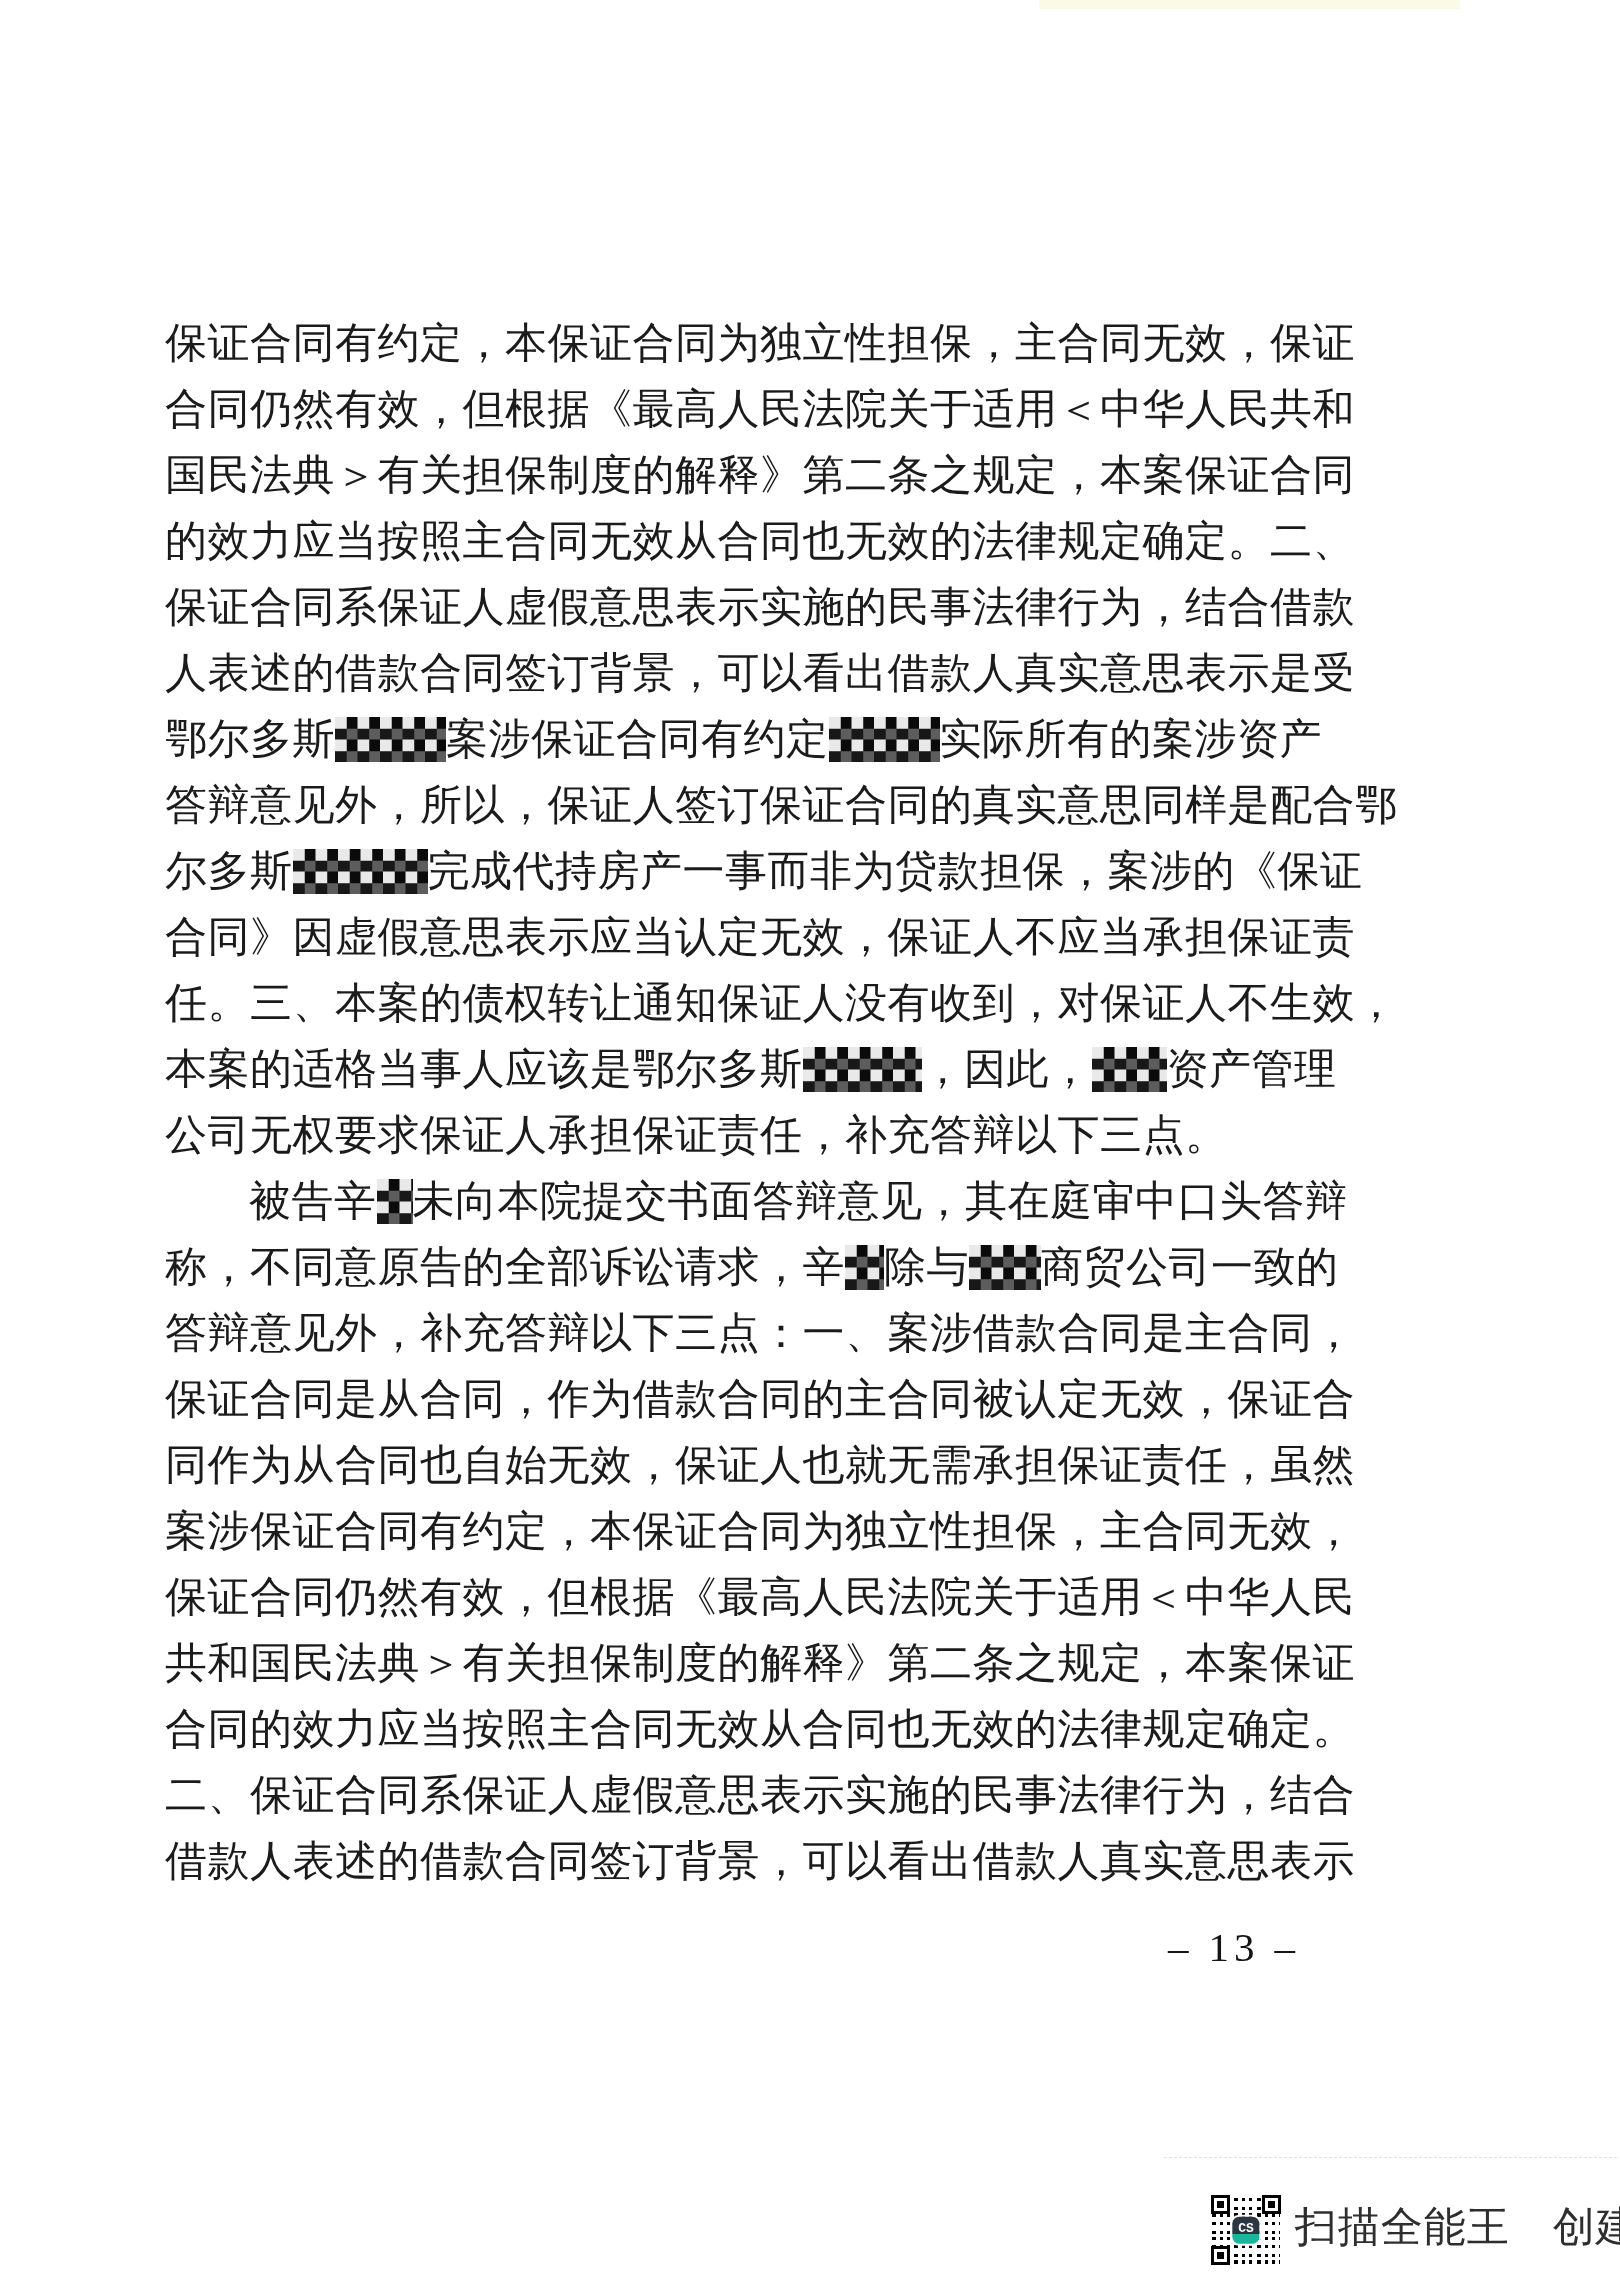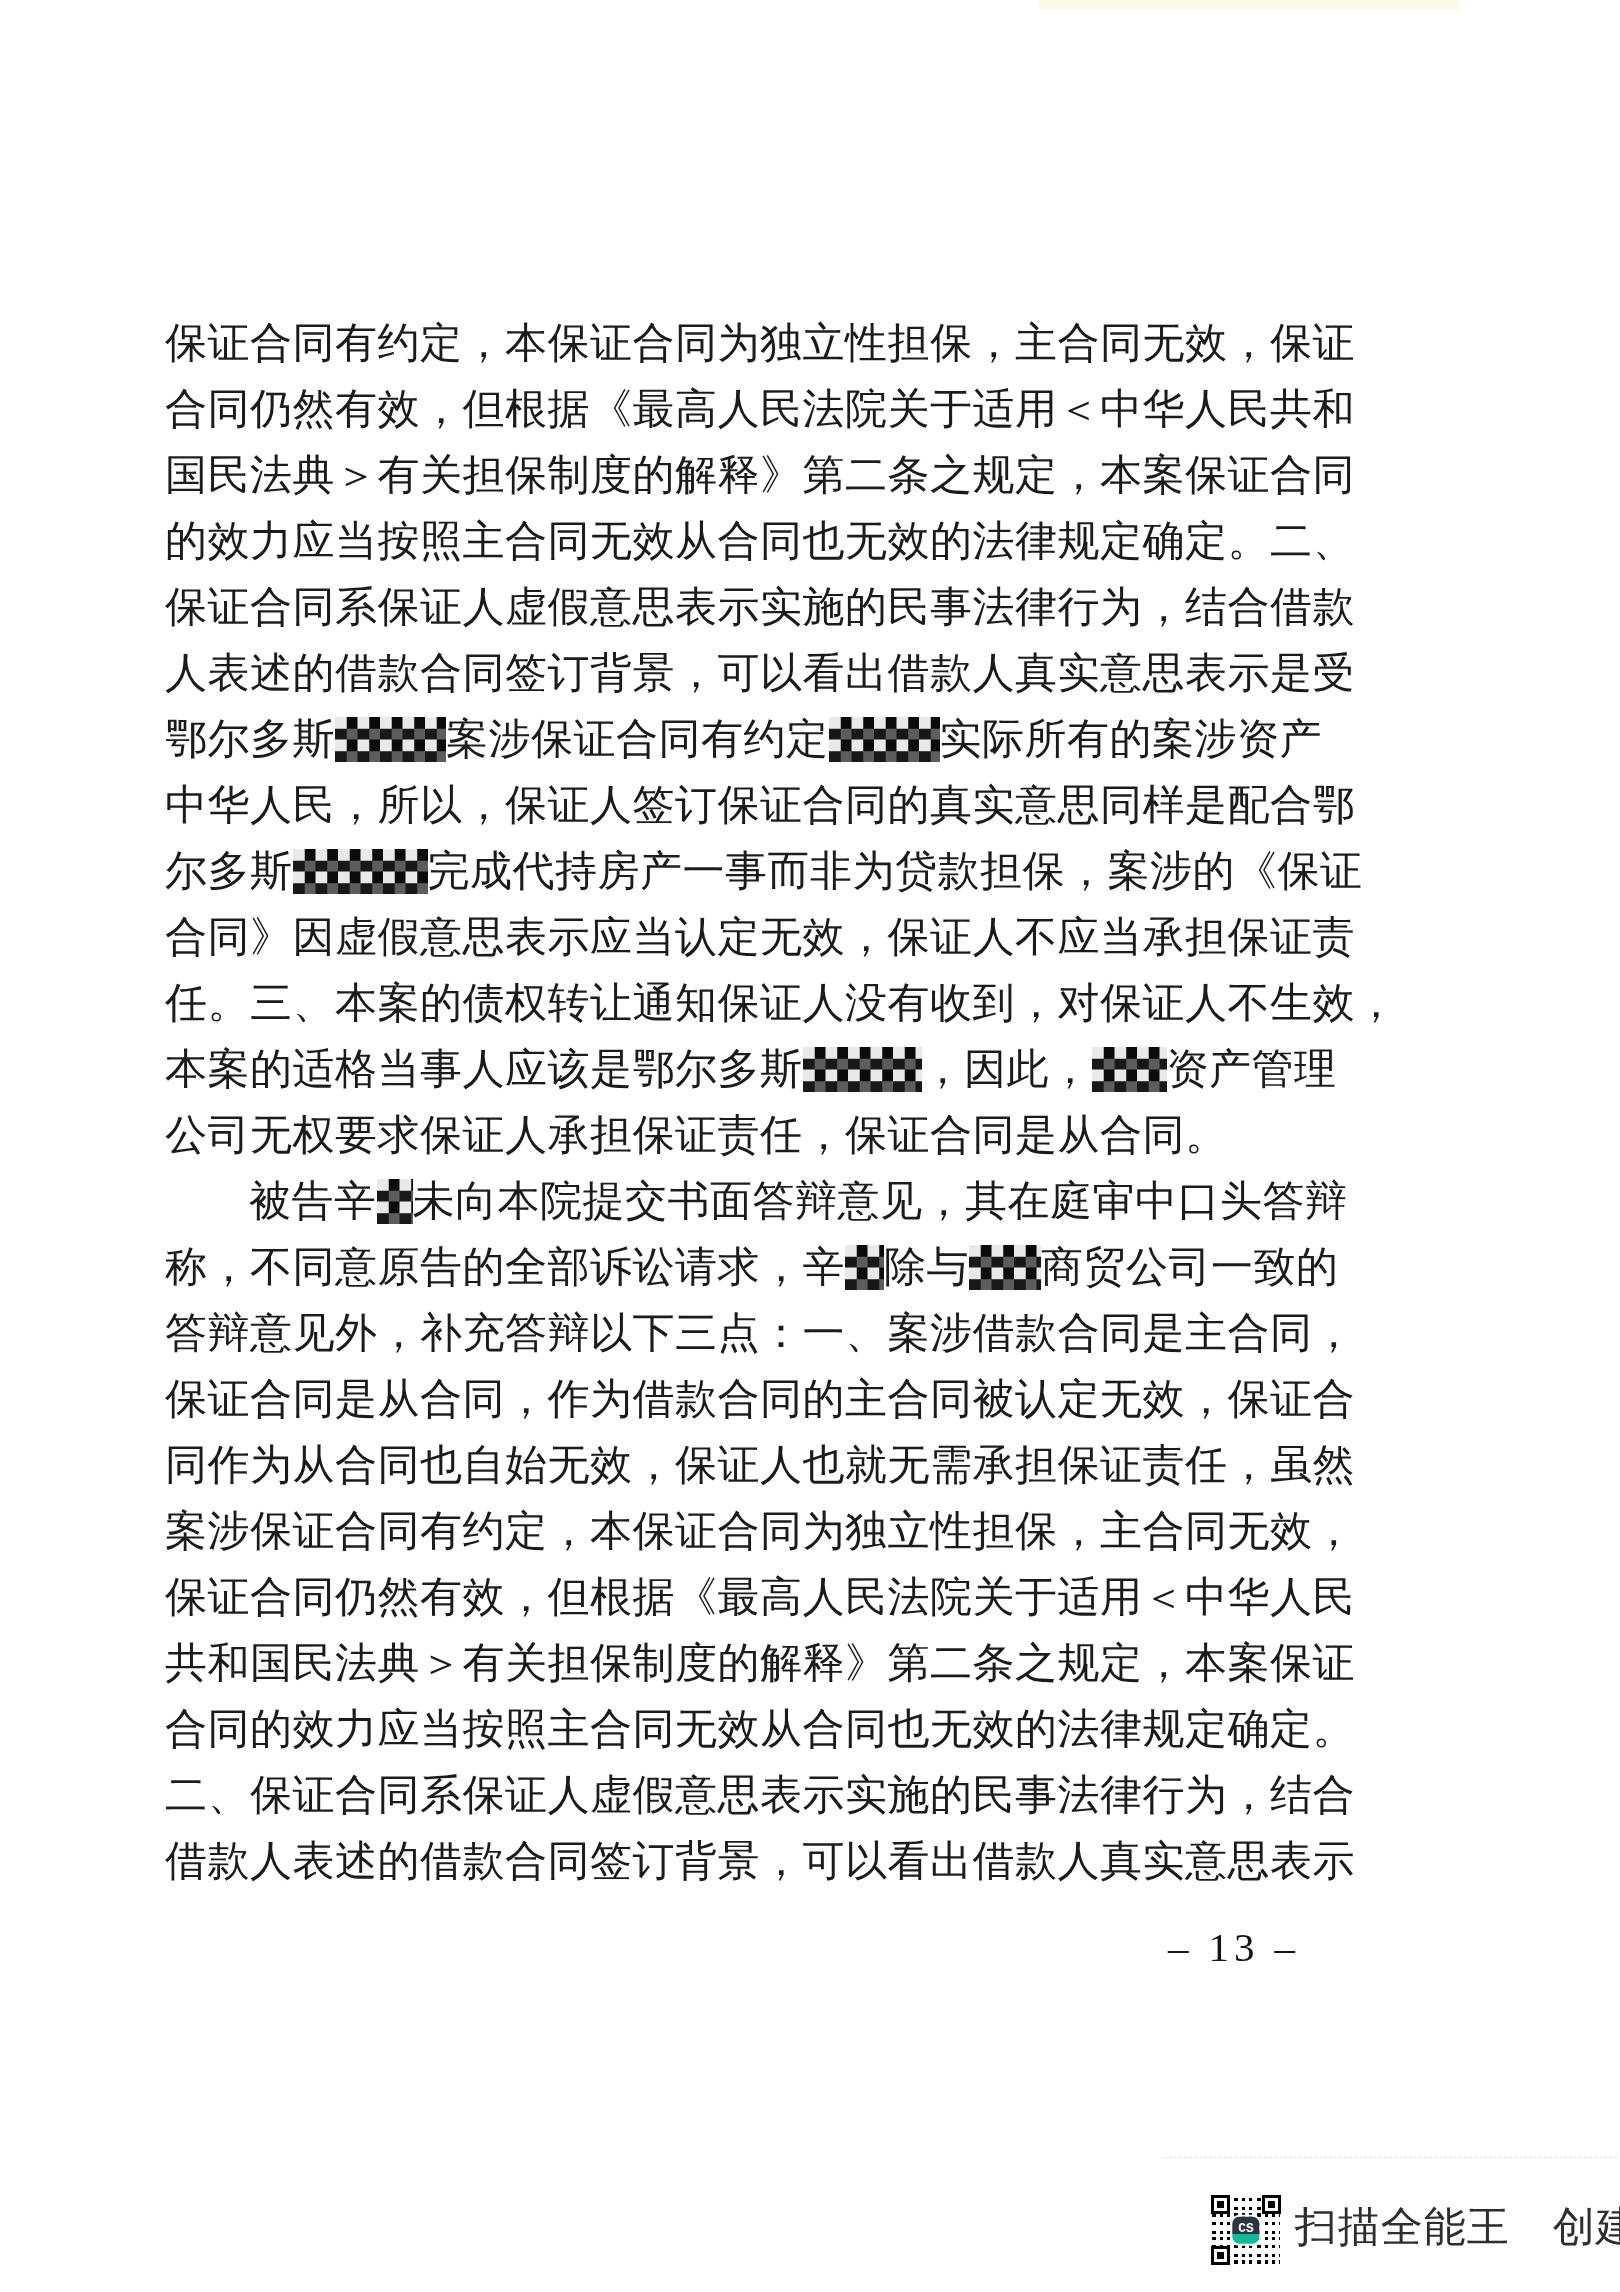--- a/index.html
+++ b/index.html
@@ -92,26 +92,26 @@
   <div class="scan-tint"></div>
 
   <div class="text-block">
       <div class="line"><span>保证合同有约定，本保证合同为独立性担保，主合同无效，保证</span></div>
       <div class="line"><span>合同仍然有效，但根据《最高人民法院关于适用＜中华人民共和</span></div>
       <div class="line"><span>国民法典＞有关担保制度的解释》第二条之规定，本案保证合同</span></div>
       <div class="line"><span>的效力应当按照主合同无效从合同也无效的法律规定确定。二、</span></div>
       <div class="line"><span>保证合同系保证人虚假意思表示实施的民事法律行为，结合借款</span></div>
       <div class="line"><span>人表述的借款合同签订背景，可以看出借款人真实意思表示是受</span></div>
       <div class="line"><span>鄂尔多斯</span><span class="redact" style="width: 111px;"></span><span>案涉保证合同有约定</span><span class="redact" style="width: 111px;"></span><span>实际所有的案涉资产</span></div>
-      <div class="line"><span>中华人民，所以，保证人签订保证合同的真实意思同样是配合鄂</span></div>
+      <div class="line"><span>答辩意见外，所以，保证人签订保证合同的真实意思同样是配合鄂</span></div>
       <div class="line"><span>尔多斯</span><span class="redact" style="width: 135px;"></span><span>完成代持房产一事而非为贷款担保，案涉的《保证</span></div>
       <div class="line"><span>合同》因虚假意思表示应当认定无效，保证人不应当承担保证责</span></div>
       <div class="line"><span>任。三、本案的债权转让通知保证人没有收到，对保证人不生效，</span></div>
       <div class="line"><span>本案的适格当事人应该是鄂尔多斯</span><span class="redact" style="width: 119px;"></span><span>，因此，</span><span class="redact" style="width: 75px;"></span><span>资产管理</span></div>
-      <div class="line short"><span>公司无权要求保证人承担保证责任，保证合同是从合同。</span></div>
+      <div class="line short"><span>公司无权要求保证人承担保证责任，补充答辩以下三点。</span></div>
       <div class="line indent"><span>被告辛</span><span class="redact" style="width: 36px;"></span><span>未向本院提交书面答辩意见，其在庭审中口头答辩</span></div>
       <div class="line"><span>称，不同意原告的全部诉讼请求，辛</span><span class="redact" style="width: 39px;"></span><span>除与</span><span class="redact" style="width: 72px;"></span><span>商贸公司一致的</span></div>
       <div class="line"><span>答辩意见外，补充答辩以下三点：一、案涉借款合同是主合同，</span></div>
       <div class="line"><span>保证合同是从合同，作为借款合同的主合同被认定无效，保证合</span></div>
       <div class="line"><span>同作为从合同也自始无效，保证人也就无需承担保证责任，虽然</span></div>
       <div class="line"><span>案涉保证合同有约定，本保证合同为独立性担保，主合同无效，</span></div>
       <div class="line"><span>保证合同仍然有效，但根据《最高人民法院关于适用＜中华人民</span></div>
       <div class="line"><span>共和国民法典＞有关担保制度的解释》第二条之规定，本案保证</span></div>
       <div class="line"><span>合同的效力应当按照主合同无效从合同也无效的法律规定确定。</span></div>
       <div class="line"><span>二、保证合同系保证人虚假意思表示实施的民事法律行为，结合</span></div>

